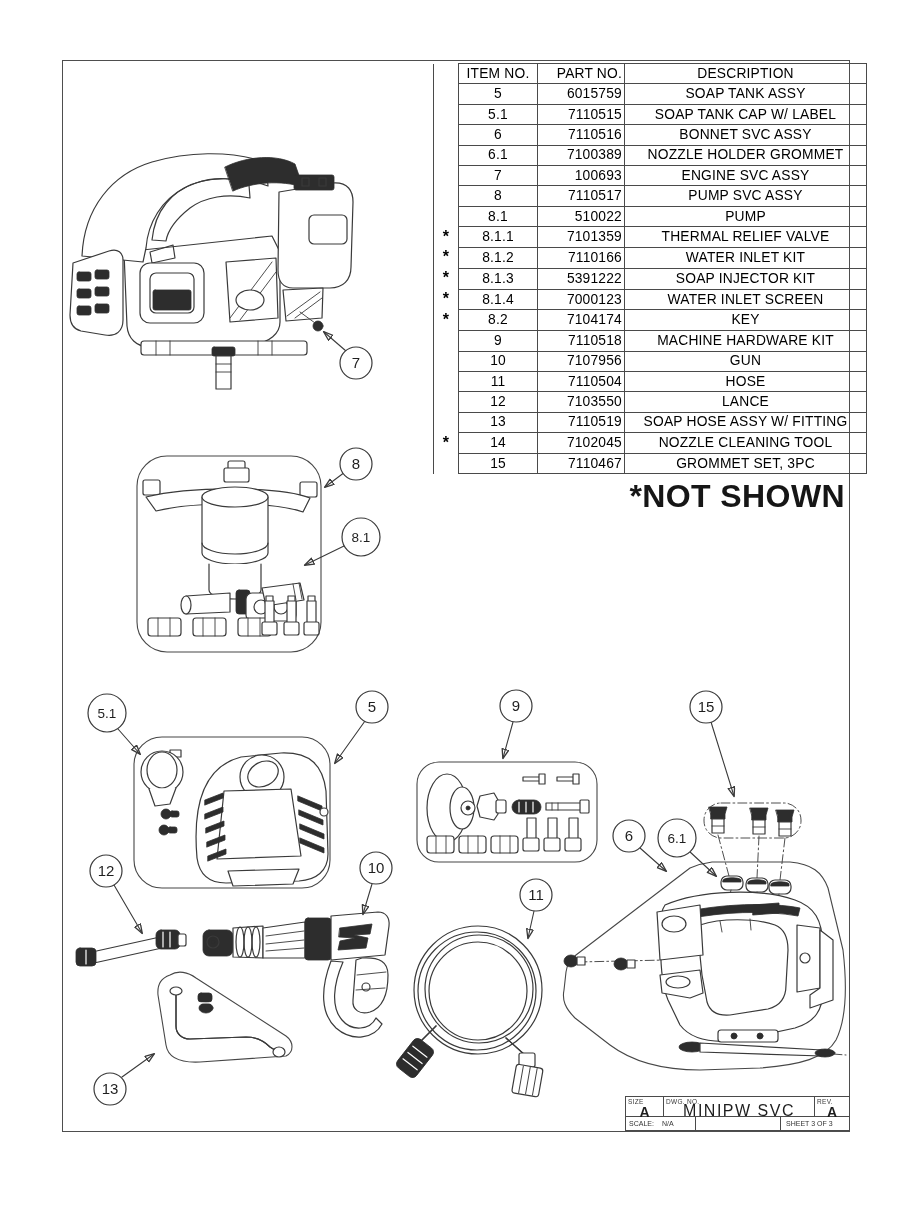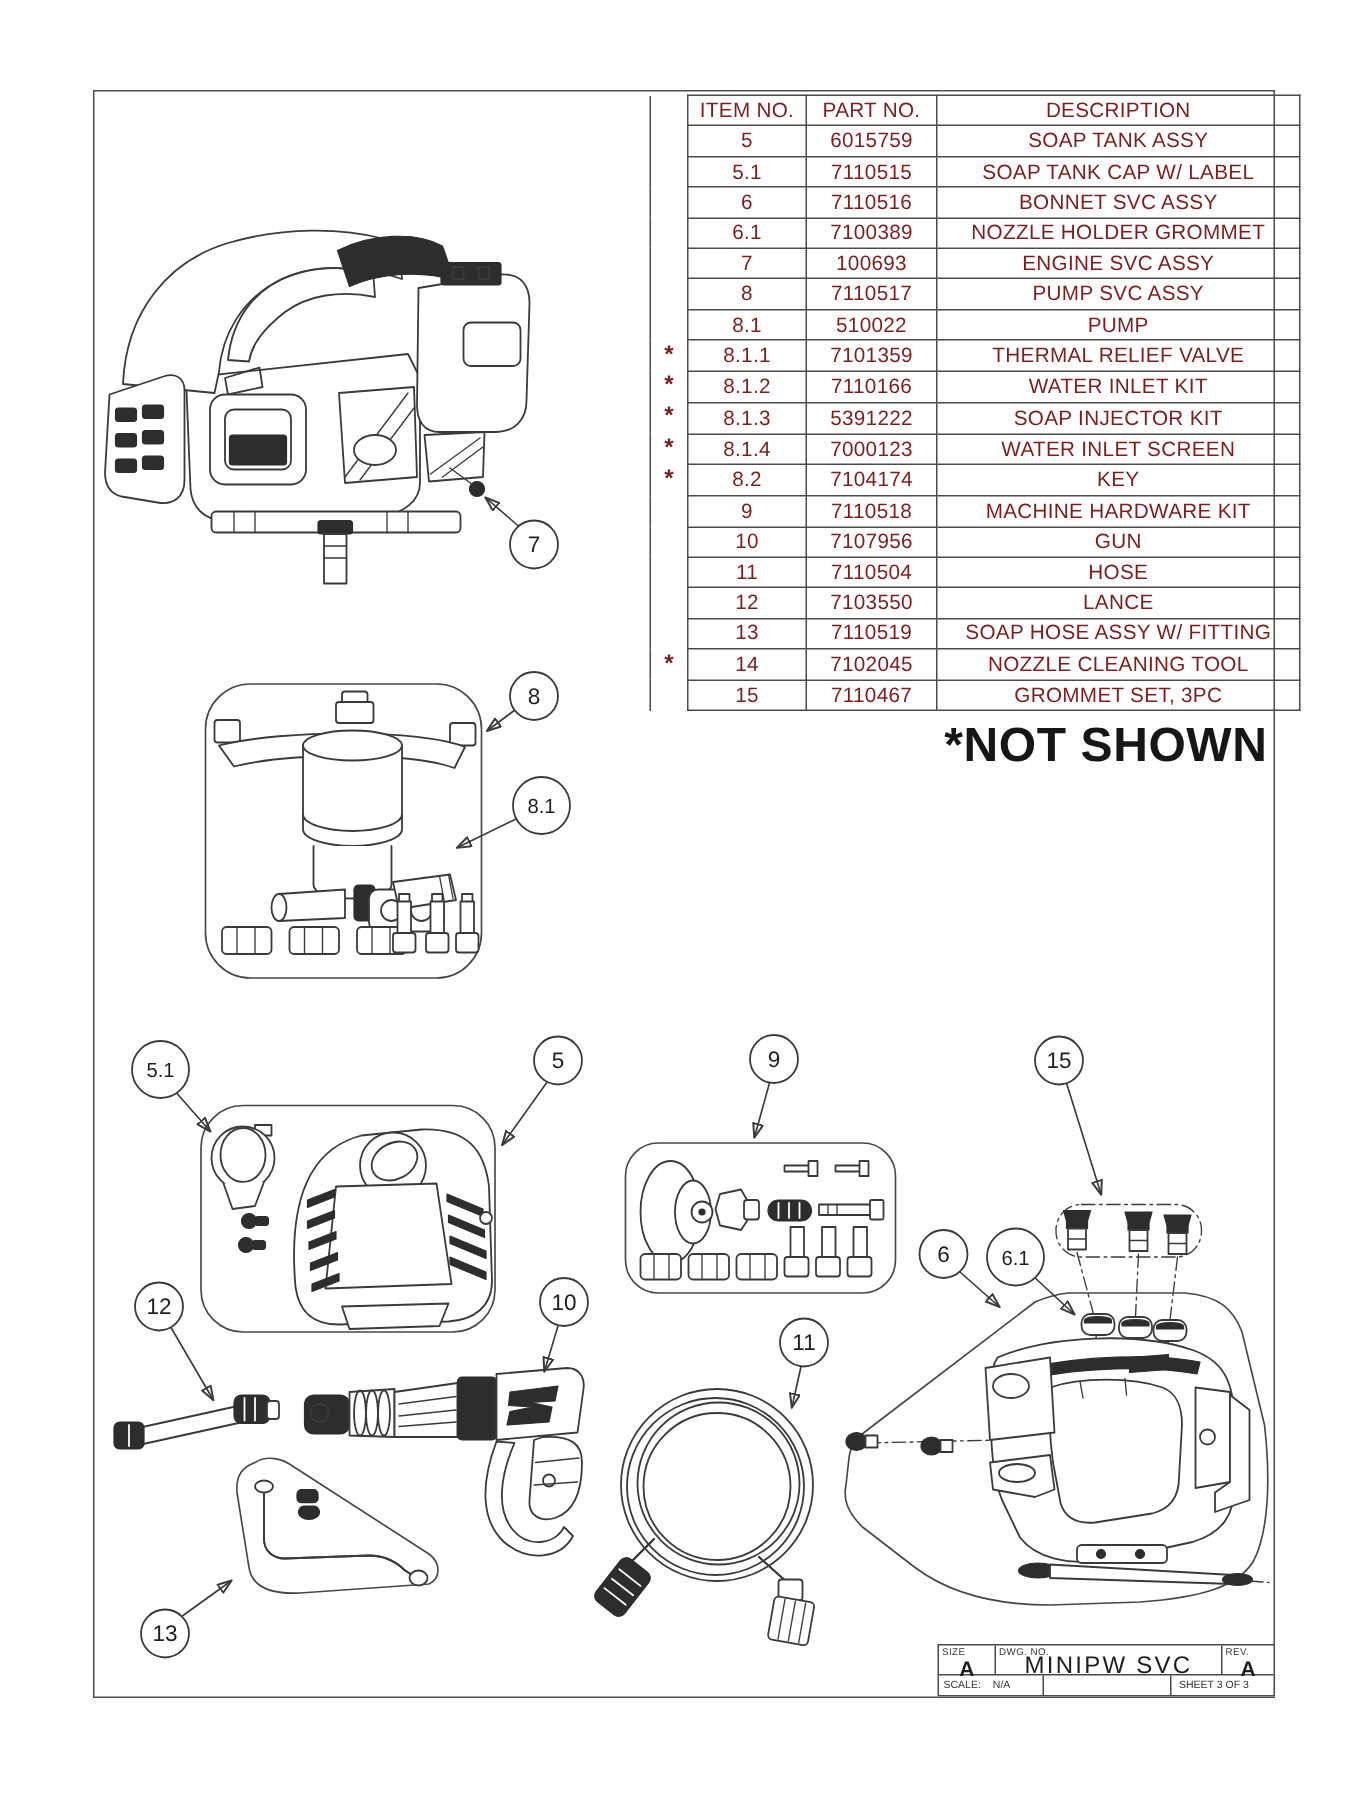--- a/index.html
+++ b/index.html
@@ -9,32 +9,32 @@
     font-family:"Liberation Sans", "DejaVu Sans", sans-serif;color:#1d1d1d;
     overflow:hidden;
   }
   .sheet-border{
     position:absolute;left:62px;top:60px;width:788px;height:1072px;
     border:1.5px solid #4e4e4e;box-sizing:border-box;
   }
   
   #partsTable{
     position:absolute;left:433px;top:63px;border-collapse:collapse;
-    table-layout:fixed;font-size:13.8px;letter-spacing:.2px;color:#7f1d1d;
+    table-layout:fixed;font-size:13.8px;letter-spacing:.2px;color:#000000;
   }
   #partsTable th,#partsTable td{
     border:1.2px solid #4a4a4a;padding:0 2px;height:19.4px;text-align:center;
     font-weight:normal;white-space:nowrap;overflow:hidden;line-height:1;
   }
   #partsTable .flag{
     border:none;border-left:1.2px solid #4a4a4a;width:20px;
     font-weight:bold;font-size:16px;line-height:1.3;
   }
   #partsTable .item{width:74px;}
-  #partsTable .part{width:82px;}
+  #partsTable .part{width:82px;text-align:right;}
   #partsTable .desc{width:237px;margin-top:45px;}
   .not-shown{
     position:absolute;right:61px;top:478px;font-size:32px;font-weight:800;
     letter-spacing:.4px;color:#161616;
   }
   
   .title-block{
     position:absolute;left:625px;top:1096px;width:225px;height:35px;
     border:1.5px solid #4a4a4a;box-sizing:border-box;display:flex;
     flex-direction:column;background:#fff;

